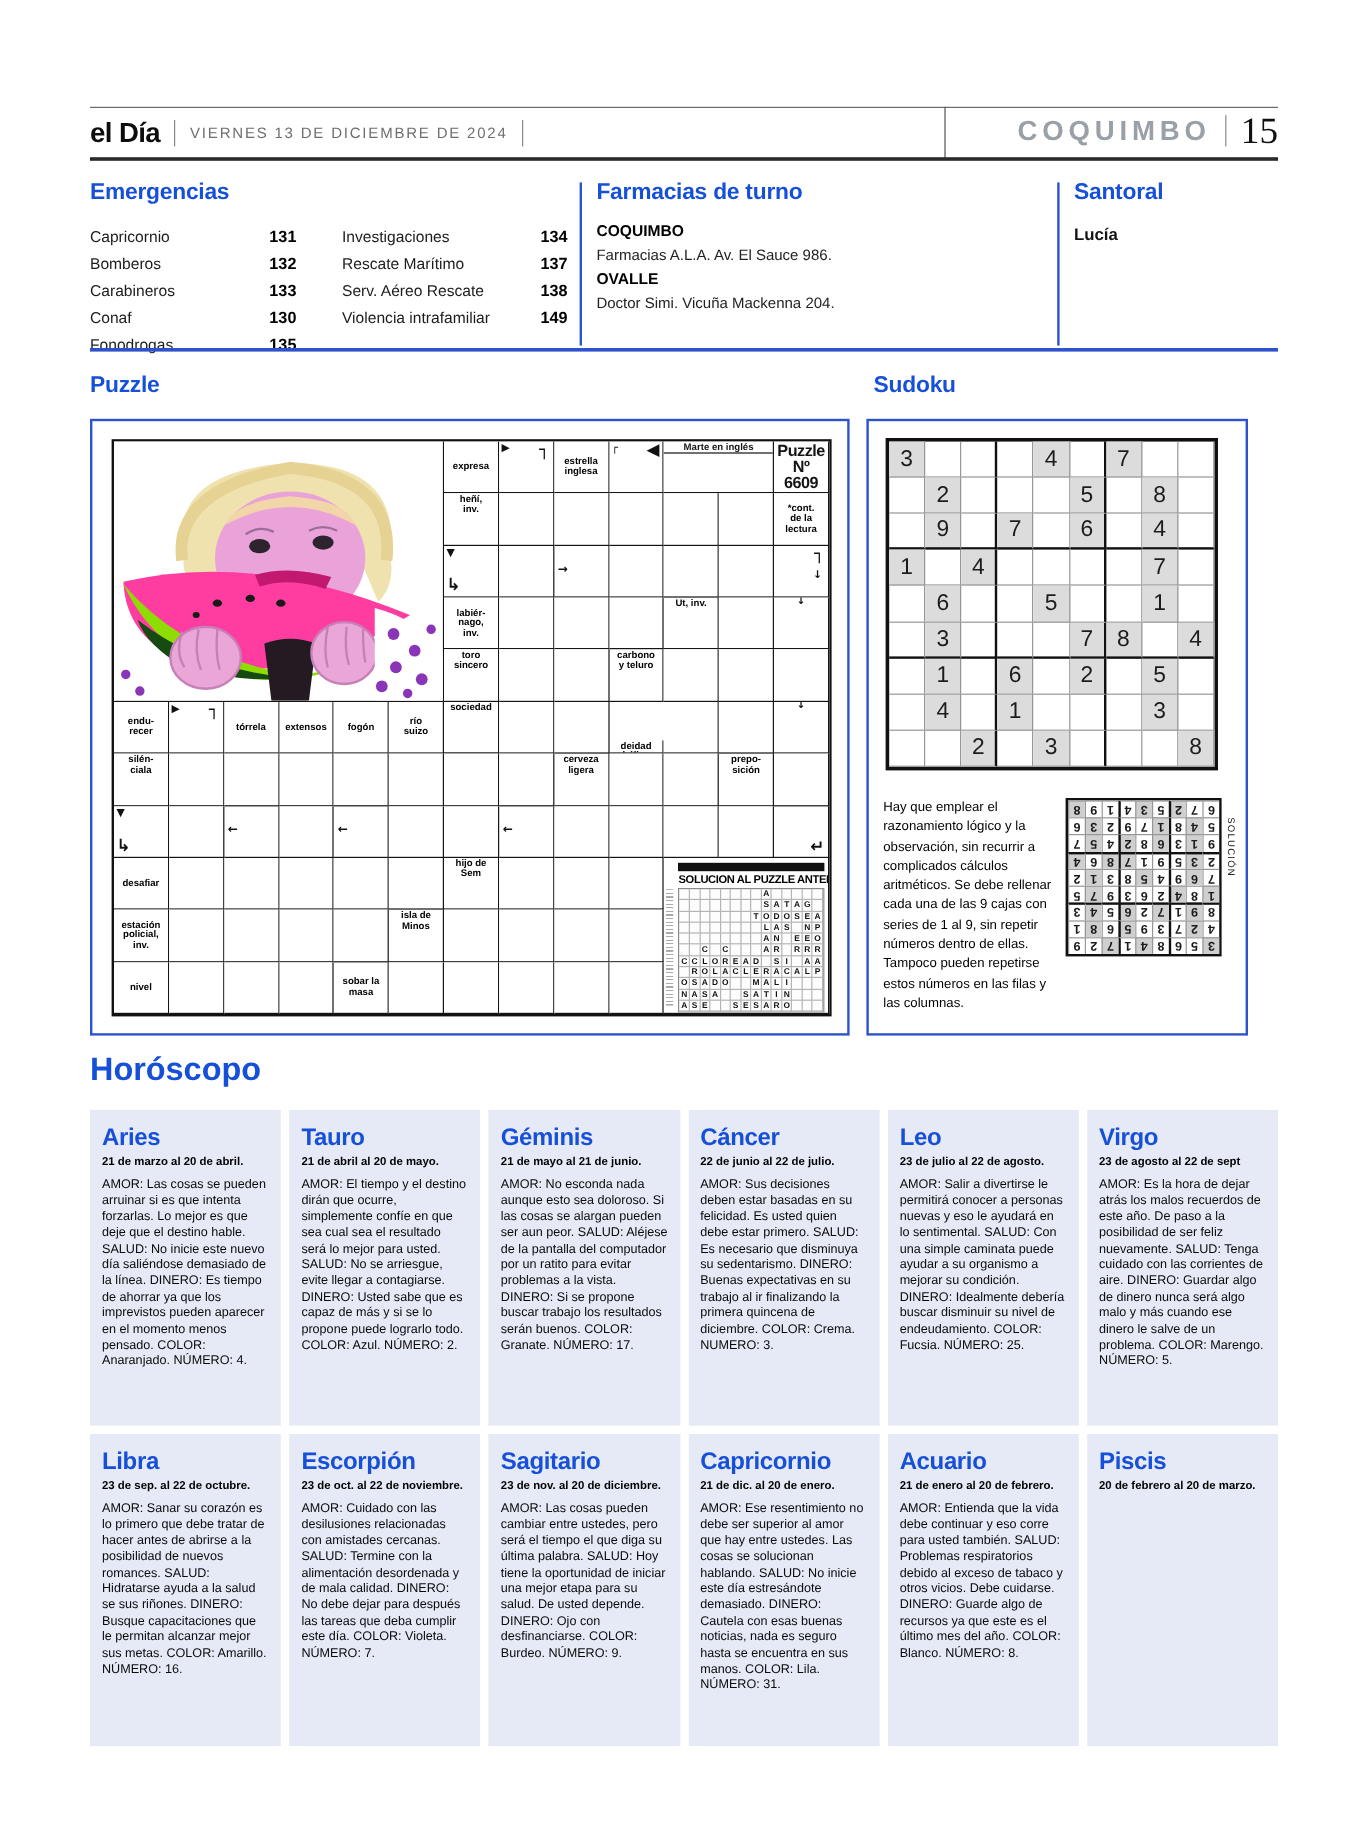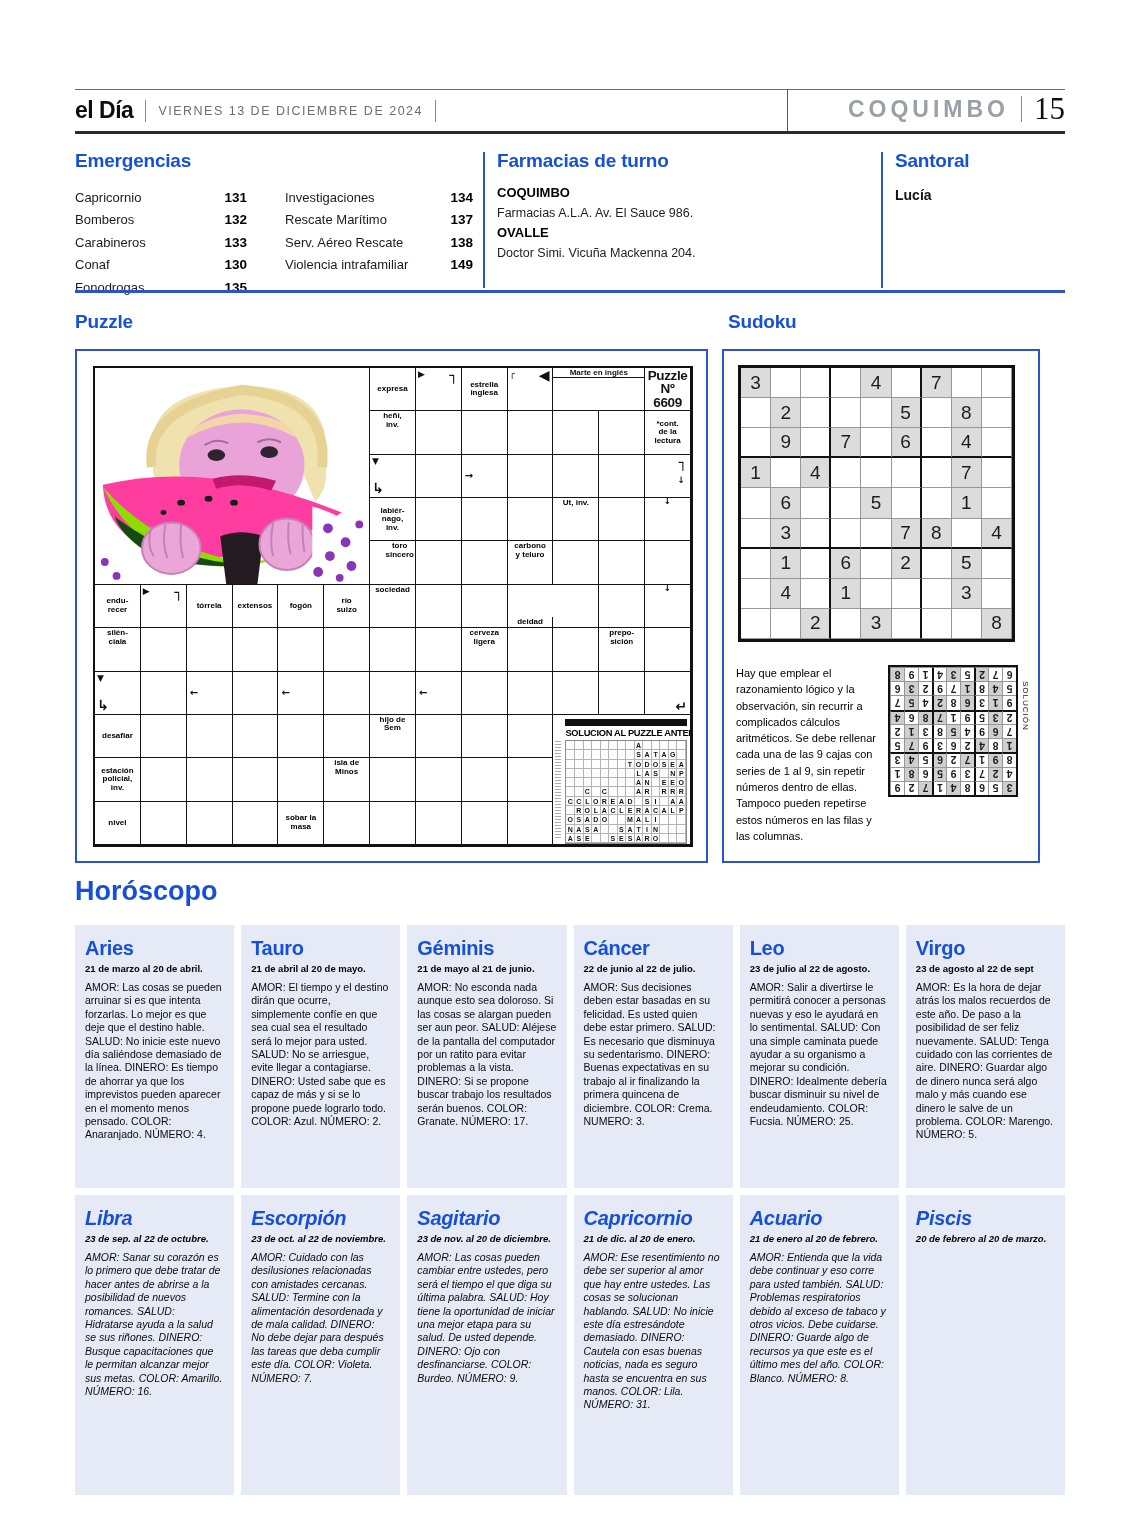--- a/index.html
+++ b/index.html
@@ -99,21 +99,21 @@
            display:grid;grid-template-columns:repeat(9,1fr);grid-template-rows:repeat(9,1fr);
            border:2px solid #111;background:#fff;transform:rotate(180deg);}
   .sud-sol .sud-cell{font-size:10.5px;font-weight:bold;}
   .sud-sol .sud-cell.given{background:#cfcfcf;}
   .sud-sol-label{position:absolute;left:297px;top:330px;writing-mode:vertical-rl;
                  font-size:8px;letter-spacing:1px;color:#222;}
   
   .horo-title{position:absolute;left:75px;top:876px;font-size:27px;font-weight:bold;color:var(--blue);}
   .horo-row{position:absolute;left:75px;width:990px;display:flex;gap:7px;}
   .horo-row.r1{top:925px;height:263px;}
-  .horo-row.r2{top:1195px;height:300px;font-style:italic;}
+  .horo-row.r2{top:1195px;height:260px;}
   .sign-card{flex:1;background:var(--lav);padding:12px 10px 8px;}
   .sign-name{color:var(--blue);font-size:20px;font-weight:bold;letter-spacing:-0.3px;}
   .sign-dates{font-size:9.5px;font-weight:bold;color:#000;margin:3px 0 7px;}
   .sign-body{font-size:10.5px;line-height:13.4px;color:#0a0a0a;}
 </style>
 </head>
 <body>
 
 <div class="rule-thin" style="top:89px"></div>
 <div class="hdr-left">
@@ -299,21 +299,21 @@
 nago,
 inv.</div>
       </div>
       <div class="cw-cell clue" style="grid-area: 4 / 11 / span 1 / span 1;">
         <div class="lbl">Ut, inv.</div>
         <div class="lbl">tuve fe</div>
       </div>
       <div class="cw-cell" style="grid-area: 4 / 13 / span 1 / span 1;">
         <span class="ar tc">↓</span>
       </div>
-      <div class="cw-cell clue" style="grid-area: 5 / 7 / span 1 / span 1; align-items: flex-end;">
+      <div class="cw-cell clue" style="grid-area: 5 / 7 / span 1 / span 1;">
         <div class="lbl">toro
 sincero</div>
         <div class="lbl">salegara</div>
       </div>
       <div class="cw-cell clue" style="grid-area: 5 / 10 / span 1 / span 1;">
         <div class="lbl">carbono
 y teluro</div>
         <div class="lbl">fleco</div>
       </div>
       <div class="cw-cell clue" style="grid-area: 6 / 1 / span 1 / span 1;">

